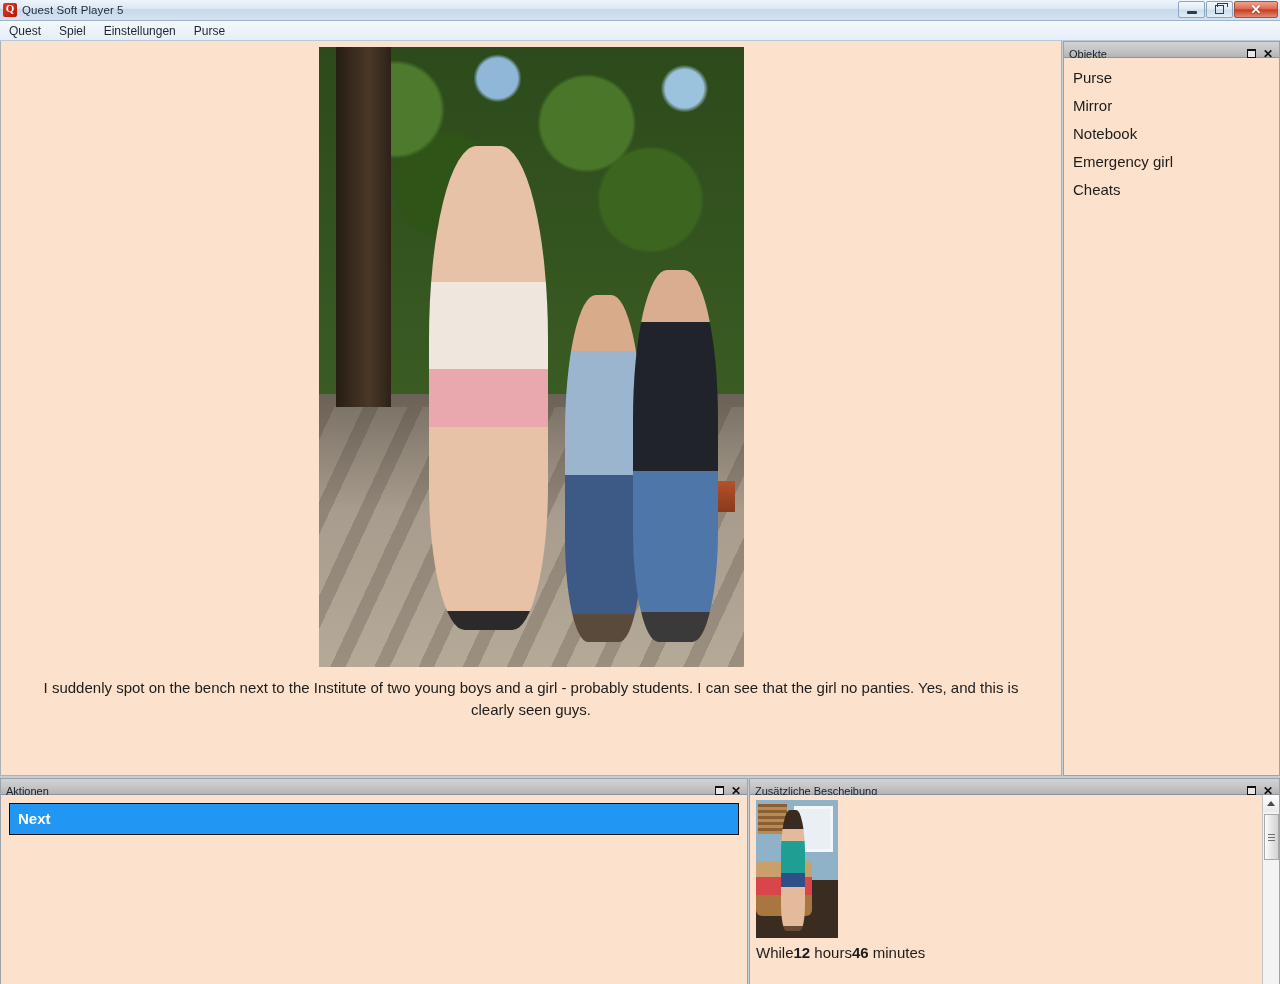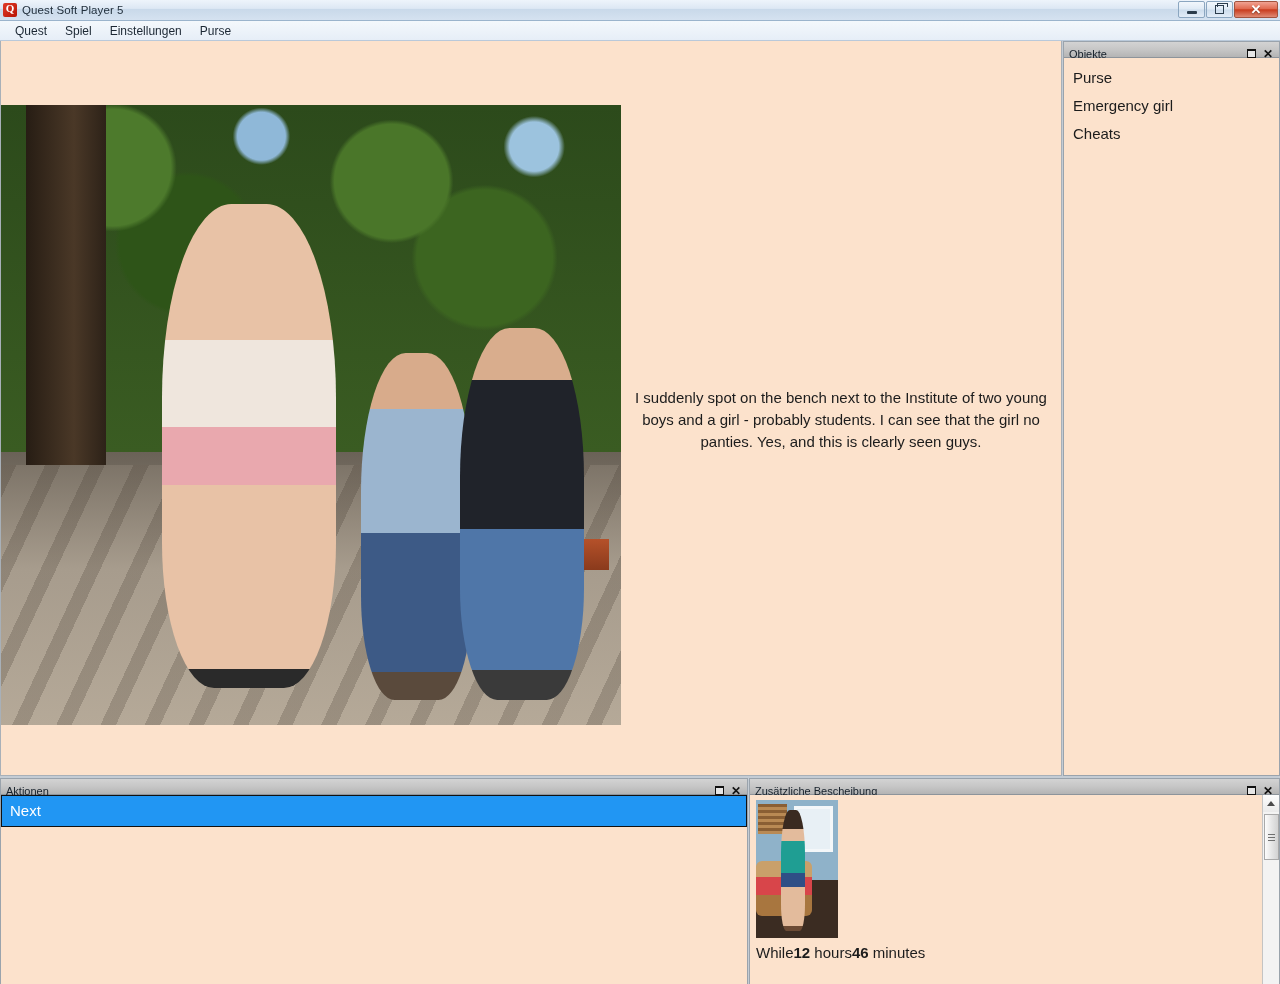--- a/index.html
+++ b/index.html
@@ -62,21 +62,21 @@
     content: ""; position: absolute; left: 1px; top: -3px;
     width: 9px; height: 3px; border: 1.5px solid #2b3c4c; border-bottom: none;
   }
   .gl-x { font: bold 13px "Liberation Sans", sans-serif; color: #fff; line-height: 1; text-shadow: 0 1px 1px rgba(0,0,0,.4); }
 
   
   .menubar {
     height: 20px; flex: 0 0 20px;
     background: linear-gradient(to bottom, #f4f8fc, #e6eef7);
     border-bottom: 1px solid #b9c9da;
-    display: flex; align-items: center; padding-left: 6px;
+    display: flex; align-items: center; 
   }
   .menu-item {
     font-size: 12px; color: #1b2733;
     padding: 2px 9px; white-space: nowrap; cursor: default;
   }
 
   
   .workspace { flex: 1 1 auto; position: relative; background: #c4ccd4; }
 
   .panel {
@@ -105,22 +105,22 @@
     content: ""; position: absolute; left: -1.4px; top: -1.4px; right: -1.4px; height: 2.6px; background: #111;
   }
   .pb-close { font: 12px "Liberation Sans", sans-serif; color: #111; line-height: 1; font-weight: 700; }
 
   .panel-body { flex: 1 1 auto; overflow: hidden; position: relative; background: #fce2cc; }
 
   
   #main-panel { left: 0; top: 0; width: 1062px; height: 735px; border: none; }
   #main-panel .panel-body {
     border: 1px solid #a8b0b8; border-top: none;
-    padding-top: 14px;
-    display: flex; align-items: center;
+    padding-top: 6px;
+    display: flex; flex-direction: column; align-items: center;
   }
   .main-image {
     width: 425px; height: 620px; flex: 0 0 620px;
     position: relative; overflow: hidden;
     background: #3d5a2a;
   }
   .story-text {
     width: 1020px;
     margin: 10px auto 0;
     text-align: center;
@@ -130,21 +130,21 @@
   
   #objects-panel { left: 1063px; top: 0; width: 217px; height: 735px; }
   .obj-list { padding: 6px 0 0 0; }
   .obj-item {
     font-size: 15px; color: #1c1c1c;
     padding: 5px 8px 6px 9px; cursor: default; white-space: nowrap;
   }
 
   
   #actions-panel { left: 0; top: 737px; width: 748px; height: 247px; }
-  .act-list { padding: 0; }
+  .act-list { padding: 8px; font-weight: bold; }
   .act-item {
     font-size: 15px; color: #1c1c1c;
     padding: 6px 0 7px 8px; cursor: default; white-space: nowrap;
     border: 1px solid transparent;
   }
   .act-item.selected {
     background: #2196f3; color: #ffffff;
     border: 1px solid #111;
   }
 
@@ -300,20 +300,22 @@
       <div class="panel-head">
         <span class="panel-title">Objekte</span>
         <span class="panel-btns">
           <span class="pb-restore"></span>
           <span class="pb-close">✕</span>
         </span>
       </div>
       <div class="panel-body">
         <div class="obj-list">
           <div class="obj-item">Purse</div>
+          <div class="obj-item">Mirror</div>
+          <div class="obj-item">Notebook</div>
           <div class="obj-item">Emergency girl</div>
           <div class="obj-item">Cheats</div>
         </div>
       </div>
     </div>
 
     <div class="panel" id="actions-panel">
       <div class="panel-head">
         <span class="panel-title">Aktionen</span>
         <span class="panel-btns">

